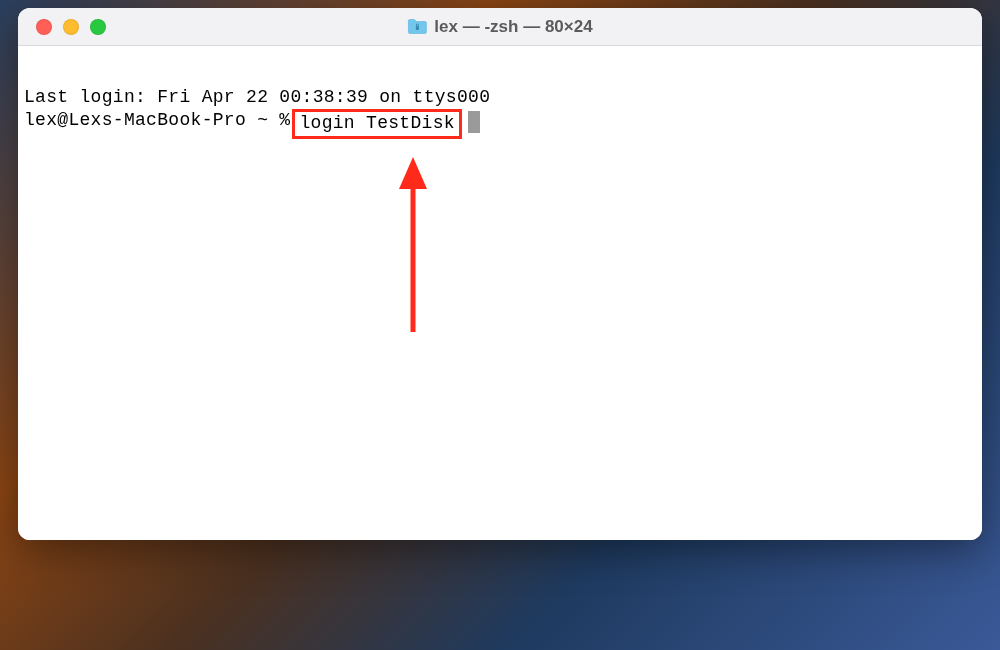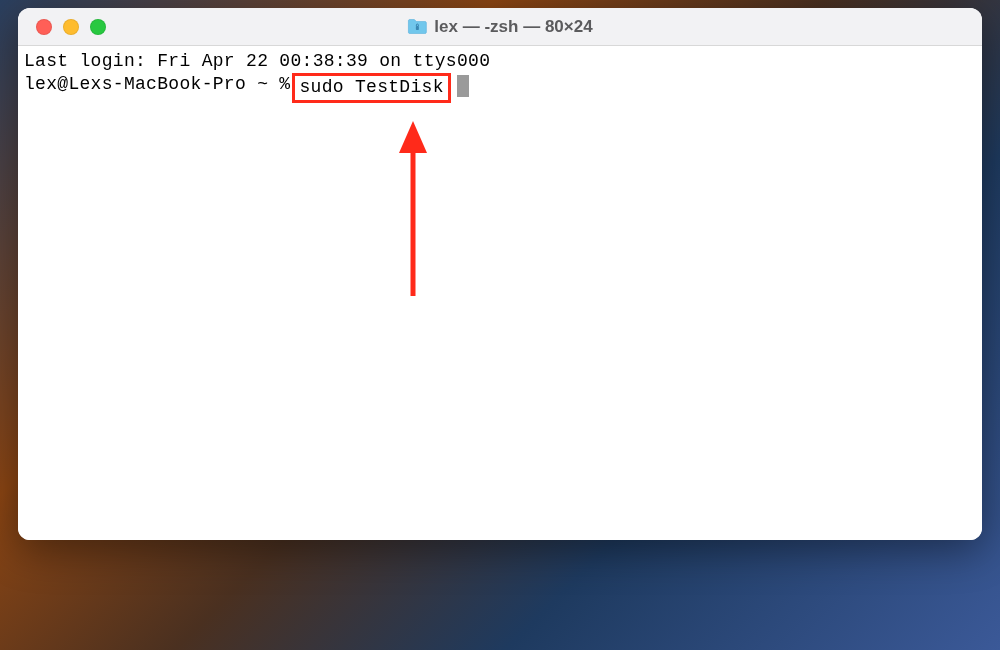--- a/index.html
+++ b/index.html
@@ -65,20 +65,21 @@
     .terminal-body {
       flex: 1;
       background: #ffffff;
       font-family: 'Menlo', 'Monaco', 'Courier New', monospace;
       font-size: 18px;
       line-height: 1.3;
       color: #000000;
       padding: 4px 6px;
       position: relative;
       letter-spacing: 0.3px;
+      margin-top: 36px;
     }
     .terminal-line {
       white-space: pre;
     }
     .prompt-line {
       display: flex;
       align-items: flex-start;
     }
     .command-highlight {
       border: 3px solid #ff2a1a;
@@ -124,21 +125,21 @@
         </svg>
       </span>
       <span>lex — -zsh — 80×24</span>
     </div>
   </div>
   <div class="terminal-body">
     <div class="terminal-line">Last login: Fri Apr 22 00:38:39 on ttys000</div>
     <div class="prompt-line">
       <span>lex@Lexs-MacBook-Pro ~ %</span>
       <span class="command-highlight">
-        <span>sudo TestDisk</span>
+        <span>login TestDisk</span>
       </span>
       <span class="cursor-block"></span>
     </div>
     <svg class="annotation-arrow" viewBox="0 0 40 175">
       <line x1="20" y1="30" x2="20" y2="175" stroke="#ff2a1a" stroke-width="5"></line>
       <polygon points="20,0 6,32 34,32" fill="#ff2a1a"></polygon>
     </svg>
   </div>
 </div>
 

